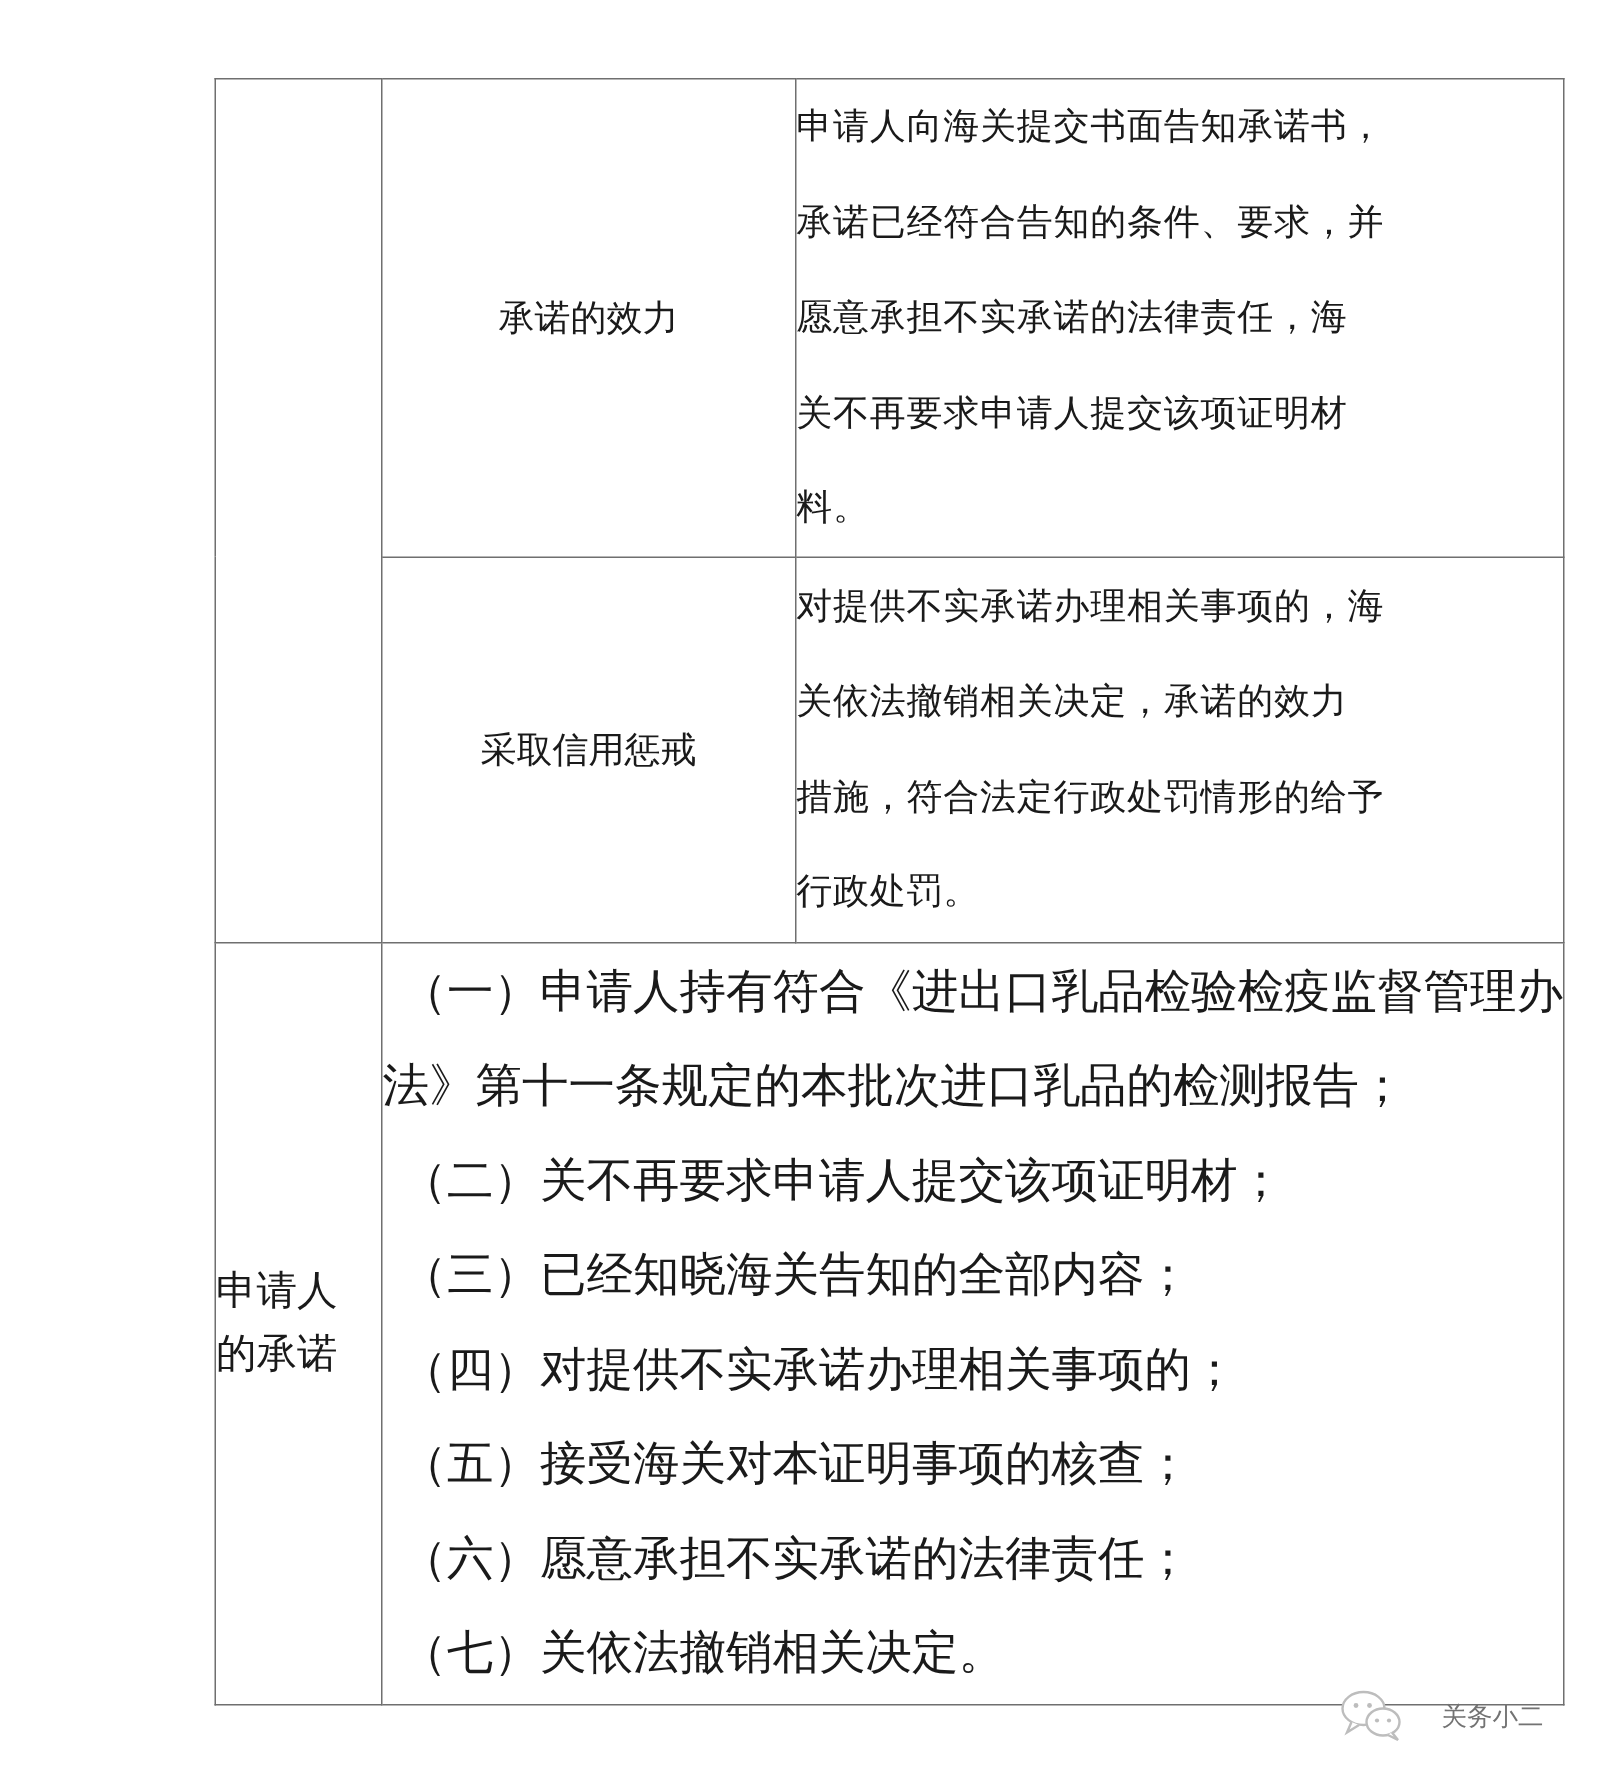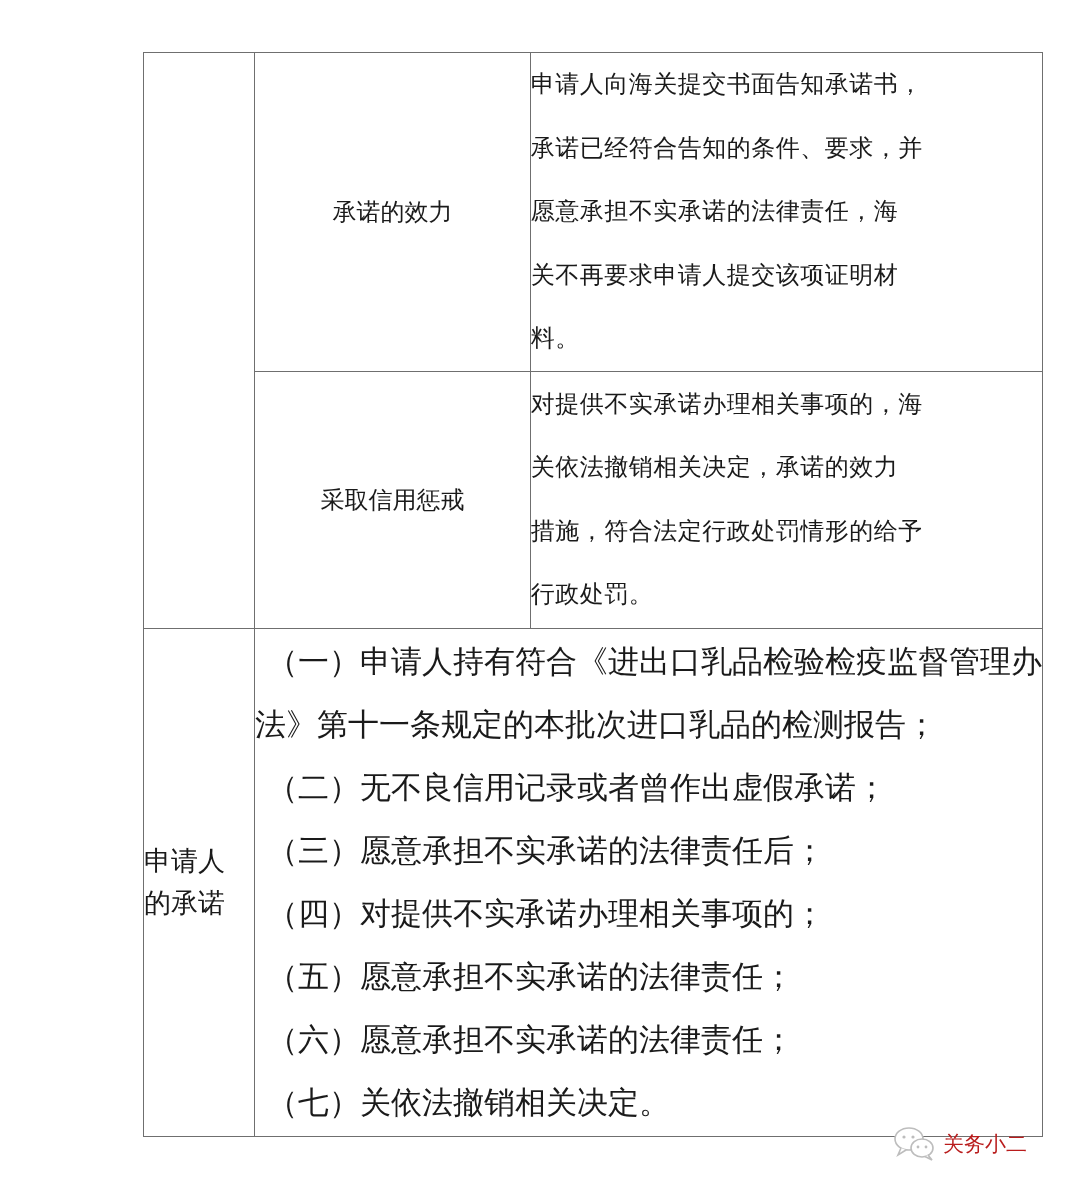--- a/index.html
+++ b/index.html
@@ -32,22 +32,22 @@
       text-align: justify;
     }
     .list {
       padding: 6px 8px 0 10px;
       font-size: 31px; line-height: 63px;
     }
     .list-item { white-space: nowrap; }
     .indent { padding-left: 12px; }
     .watermark {
       position: absolute; left: 893px; top: 1126px;
-      display: flex; align-items: center; gap: 6px;
-      color: #b91c1c; font-size: 21px;
+      display: flex; align-items: center; gap: 24px;
+      color: #737373; font-size: 17px;
     }
     .wm-icon { width: 44px; height: 36px; }
   </style>
 </head>
 <body>
 
 <table class="tbl">
   <colgroup>
     <col class="c1">
       <col class="c2">
@@ -75,24 +75,24 @@
     </td>
   </tr>
   <tr style="height:508px">
     <td class="label-big">
       <div>申请人</div>
       <div>的承诺</div>
     </td>
     <td colspan="2" class="list">
       <div class="list-item indent">（一）申请人持有符合《进出口乳品检验检疫监督管理办</div>
       <div class="list-item">法》第十一条规定的本批次进口乳品的检测报告；</div>
-      <div class="list-item indent">（二）无不良信用记录或者曾作出虚假承诺；</div>
-      <div class="list-item indent">（三）愿意承担不实承诺的法律责任后；</div>
+      <div class="list-item indent">（二）关不再要求申请人提交该项证明材；</div>
+      <div class="list-item indent">（三）已经知晓海关告知的全部内容；</div>
       <div class="list-item indent">（四）对提供不实承诺办理相关事项的；</div>
-      <div class="list-item indent">（五）愿意承担不实承诺的法律责任；</div>
+      <div class="list-item indent">（五）接受海关对本证明事项的核查；</div>
       <div class="list-item indent">（六）愿意承担不实承诺的法律责任；</div>
       <div class="list-item indent">（七）关依法撤销相关决定。</div>
     </td>
   </tr>
 </tbody>
   </table>
 
 <div class="watermark">
   <svg class="wm-icon" viewBox="0 0 44 36">
     <ellipse cx="16" cy="13" rx="14" ry="11" fill="#fff" stroke="#bdbdbd" stroke-width="1.6"></ellipse>

